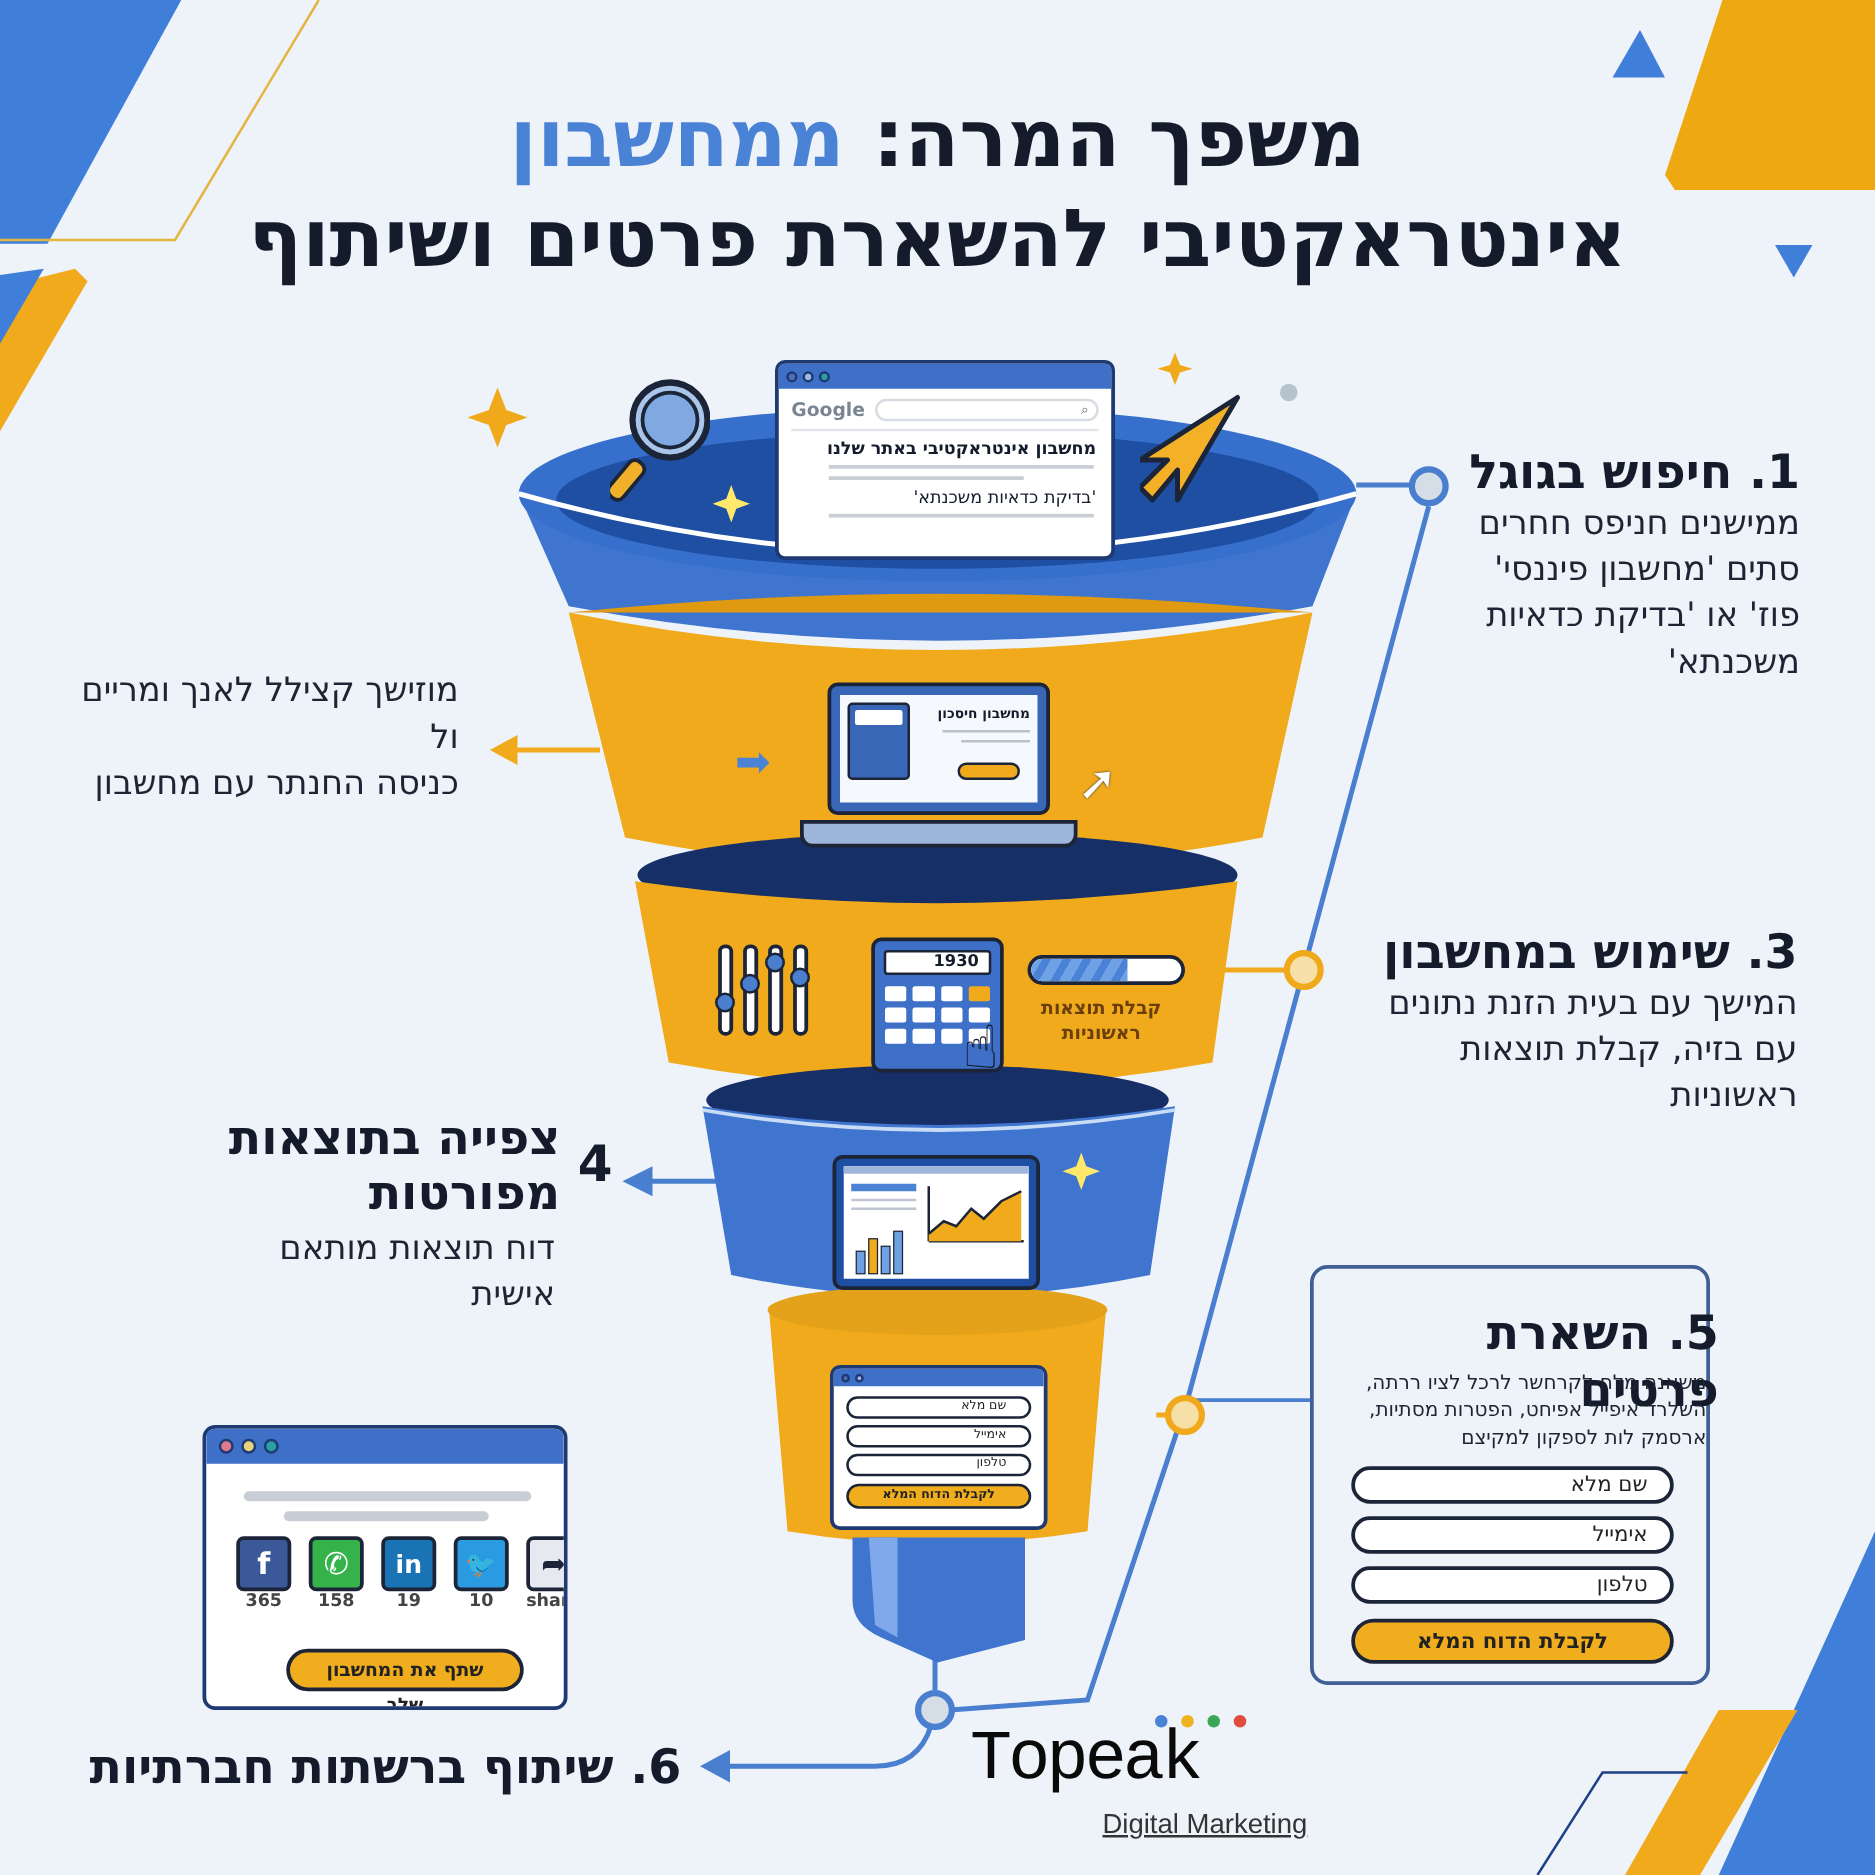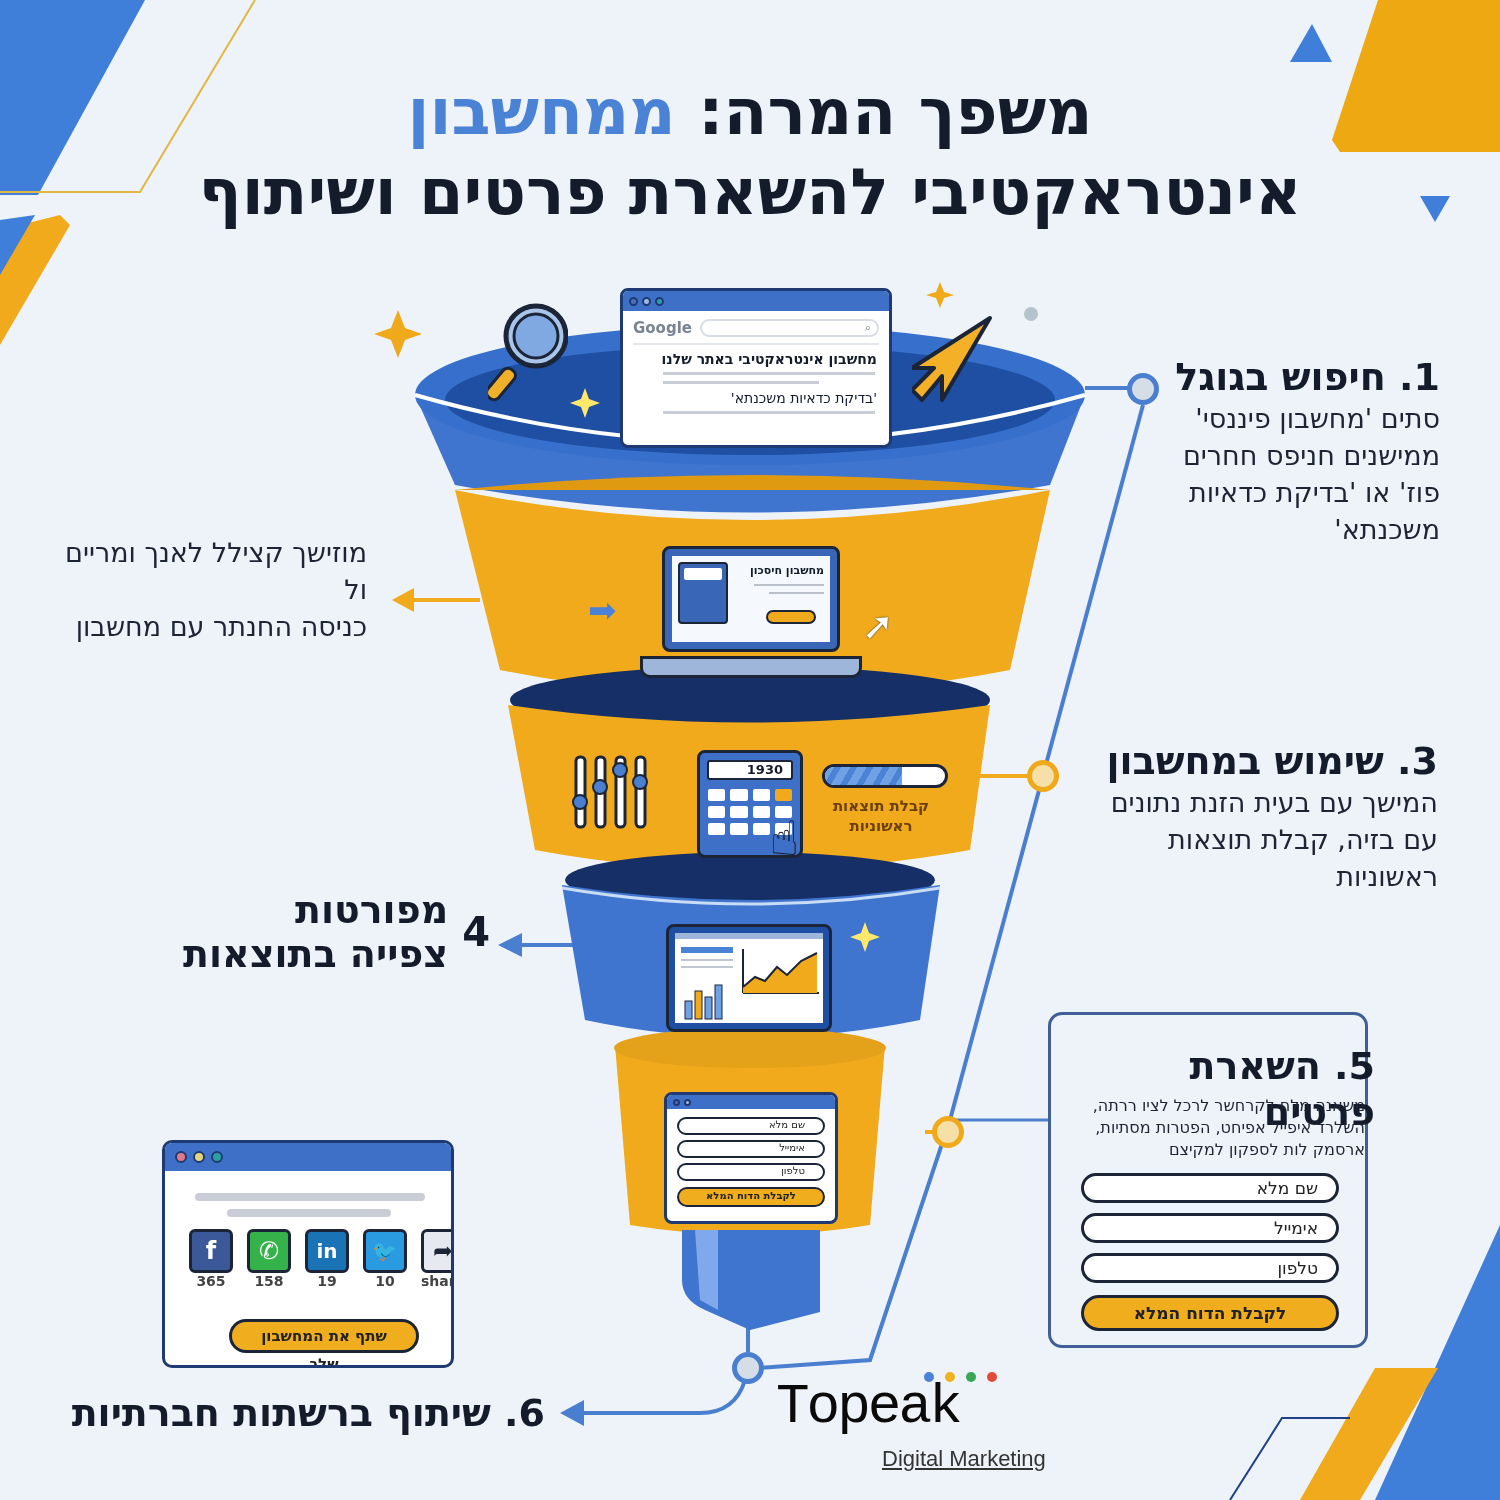--- a/index.html
+++ b/index.html
@@ -240,22 +240,22 @@
 </div>
 
 <div class="abs node" style="left:1127px;top:373px;"></div>
 <div class="abs node gold" style="left:1027px;top:760px;"></div>
 <div class="abs node gold" style="left:932px;top:1116px;"></div>
 <div class="abs node" style="left:732px;top:1352px;"></div>
 
 <div class="abs rtl" style="left:1150px;top:354px;width:290px;">
   <div class="step-h"><span>1.</span> <span>חיפוש בגוגל</span></div>
   <div class="step-b">
-    <div>סתים 'מחשבון פיננסי'</div>
-      <div>ממישנים חניפס חחרים</div>
+    <div>ממישנים חניפס חחרים</div>
+      <div>סתים 'מחשבון פיננסי'</div>
       <div>פוז' או 'בדיקת כדאיות</div>
       <div>משכנתא'</div>
   </div>
 </div>
 
 <div class="abs rtl" style="left:40px;top:534px;width:375px;">
   <div class="step-b" style="padding-right:48px;">
     <div>מוזישך קצילל לאנך ומריים ול</div>
       <div>כניסה החנתר עם מחשבון</div>
   </div>
@@ -266,24 +266,25 @@
   <div class="step-b">
     <div>המישך עם בעית הזנת נתונים</div>
       <div>עם בזיה, קבלת תוצאות ראשוניות</div>
   </div>
 </div>
 
 <div class="abs rtl" style="left:150px;top:888px;width:340px;">
   <div style="display:flex;flex-direction:row;align-items:center;gap:14px;">
     <div class="step-h" style="font-size:40px;">4</div>
     <div class="step-h" style="line-height:44px;">
-      <div>מפורטות</div>
-        <div>צפייה בתוצאות</div>
-    </div>
-  </div>
+      <div>צפייה בתוצאות</div>
+        <div>מפורטות</div>
+    </div>
+  </div>
+  <div class="step-b" style="padding-right:46px;margin-top:4px;">דוח תוצאות מותאם אישית</div>
 </div>
 
 <div class="abs" style="left:1048px;top:1012px;width:320px;height:336px;border:3px solid #3f5f95;border-radius:14px;background:#eef3f9;">
   <div class="rtl step-h" style="position:absolute;right:-10px;top:28px;width:300px;"><span>5.</span> <span>השארת פרטים</span></div>
   <div class="rtl" style="position:absolute;right:0;top:80px;width:310px;font-size:16px;line-height:22px;color:#1d2433;">
     <div>משאנה מלח לקרחשר לרכל לציו ררתה,</div>
       <div>השלרד איפייל אפיחט, הפטרות מסתיות,</div>
       <div>ארסמק לות לספקון למקיצם</div>
   </div>
   <div class="pill" style="left:30px;top:158px;width:258px;height:30px;line-height:24px;">שם מלא</div>

